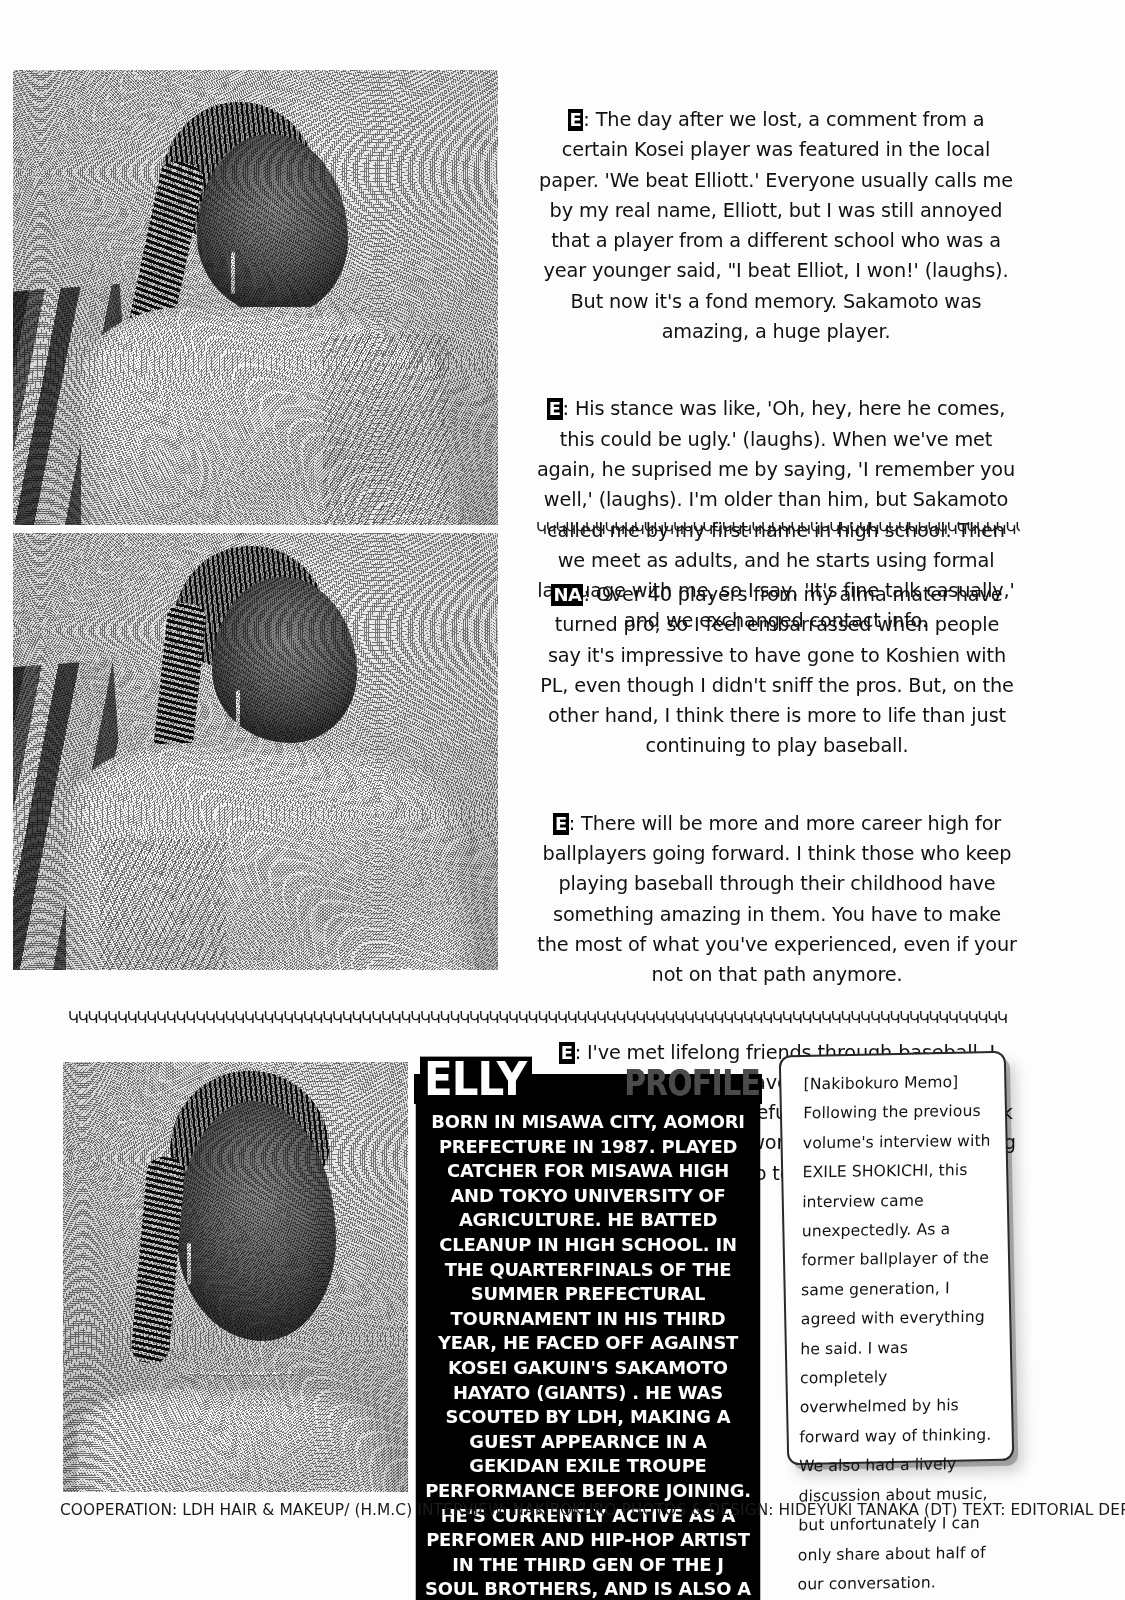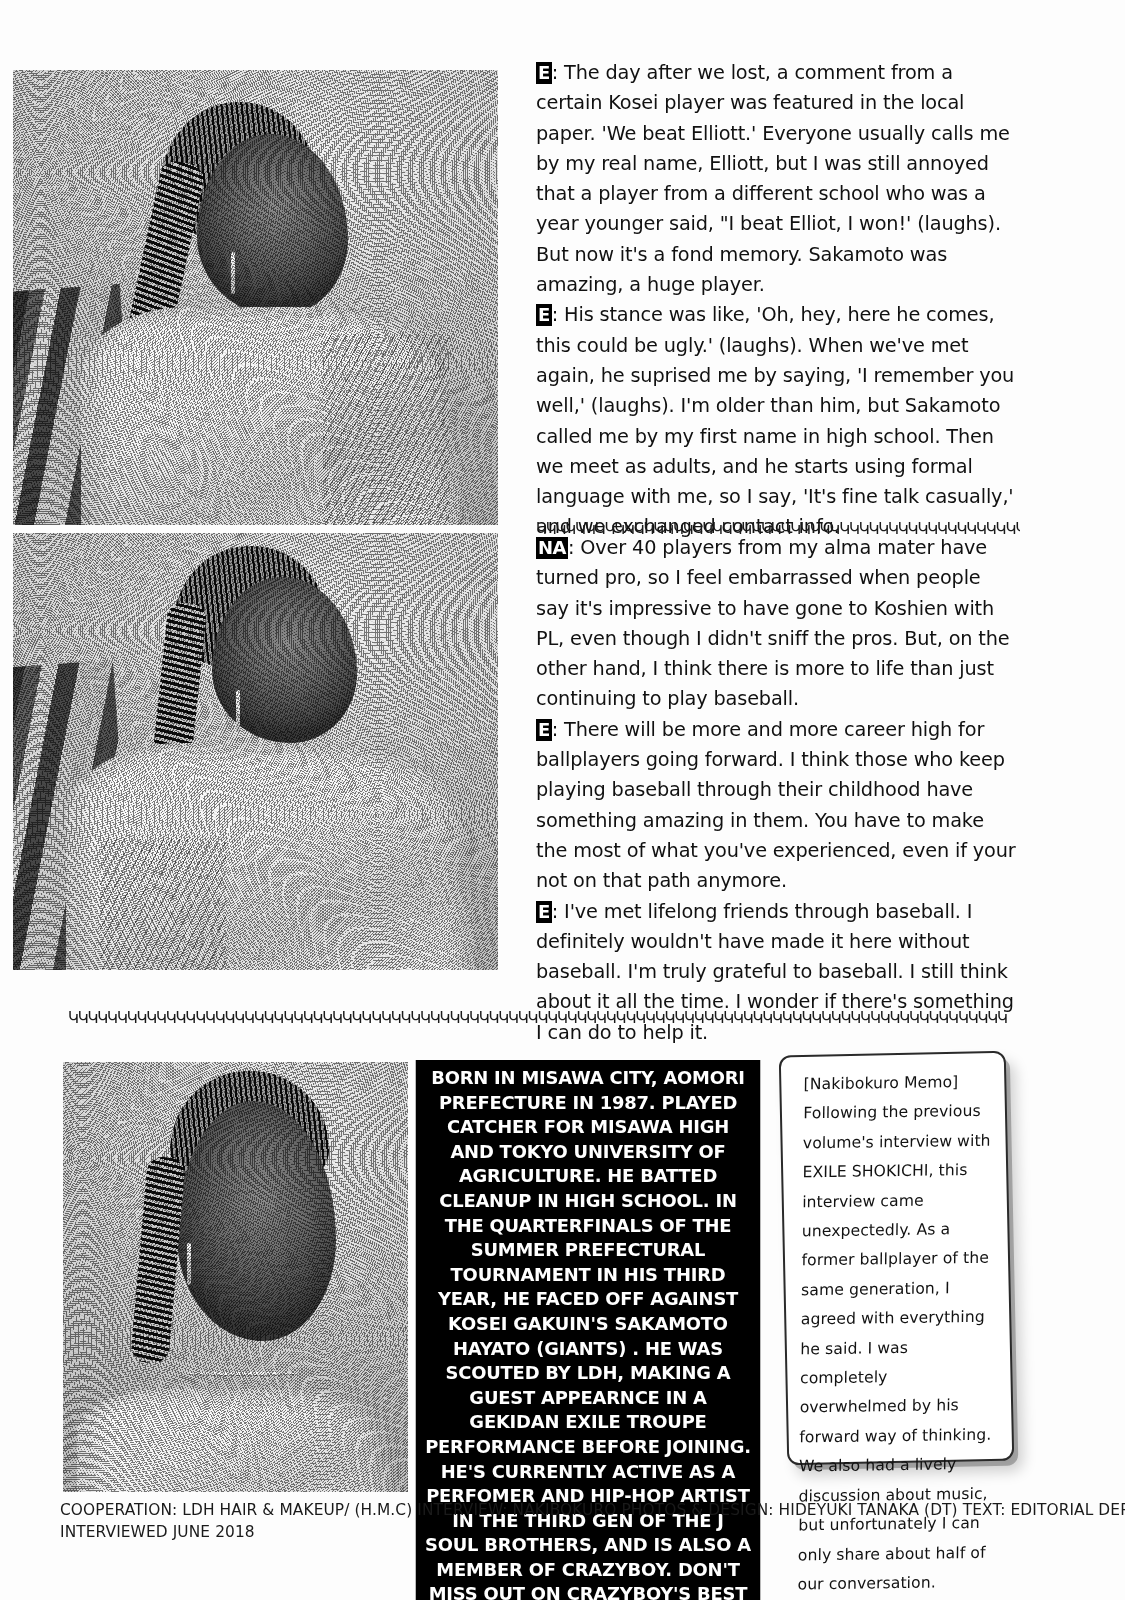--- a/index.html
+++ b/index.html
@@ -113,21 +113,22 @@
     position: absolute;
     left: 536px; top: 58px;
     width: 480px;
   }
   .para {
     font-family: "DejaVu Sans", sans-serif;
     font-size: 19.3px;
     line-height: 30.3px;
     color: #111;
     letter-spacing: -0.15px;
-    text-align: left;
+    text-align: center;
+    margin-top: 47px;
   }
   .spk {
     font-family: "DejaVu Sans", sans-serif;
     font-weight: bold;
     font-size: 18px;
     background: #000;
     color: #fff;
     padding: 0 2px 1px 2px;
     letter-spacing: -0.5px;
   }
@@ -295,25 +296,29 @@
 
 
     <p class="para">
       <span class="spk">E</span><span>: I've met lifelong friends through baseball. I definitely wouldn't have made it here without baseball. I'm truly grateful to baseball. I still think about it all the time. I wonder if there's something I can do to help it.</span>
     </p>
   </div>
 
   <div class="stitch" id="wide-stitch">ԿԿԿԿԿԿԿԿԿԿԿԿԿԿԿԿԿԿԿԿԿԿԿԿԿԿԿԿԿԿԿԿԿԿԿԿԿԿԿԿԿԿԿԿԿԿԿԿԿԿԿԿԿԿԿԿԿԿԿԿԿԿԿԿԿԿԿԿԿԿԿԿԿԿԿԿԿԿԿԿԿԿԿԿԿԿԿԿԿԿԿԿԿԿԿԿԿԿԿԿԿԿԿԿԿԿԿԿԿԿԿԿԿԿԿԿԿԿԿԿԿԿԿԿԿԿ</div>
 
   <div id="profile-wrap">
+    <div id="profile-heads">
+      <div id="elly-bar"></div>
+      <div id="elly-word">ELLY</div>
+      <div id="profile-word">PROFILE</div>
+    </div>
     <div id="profile-body">BORN IN MISAWA CITY, AOMORI PREFECTURE IN 1987. PLAYED CATCHER FOR MISAWA HIGH AND TOKYO UNIVERSITY OF AGRICULTURE. HE BATTED CLEANUP IN HIGH SCHOOL. IN THE QUARTERFINALS OF THE SUMMER PREFECTURAL TOURNAMENT IN HIS THIRD YEAR, HE FACED OFF AGAINST KOSEI GAKUIN'S SAKAMOTO HAYATO (GIANTS) . HE WAS SCOUTED BY LDH, MAKING A GUEST APPEARNCE IN A GEKIDAN EXILE TROUPE PERFORMANCE BEFORE JOINING. HE'S CURRENTLY ACTIVE AS A PERFOMER AND HIP-HOP ARTIST IN THE THIRD GEN OF THE J SOUL BROTHERS, AND IS ALSO A MEMBER OF CRAZYBOY. DON'T MISS OUT ON CRAZYBOY'S BEST ALBUM, "NEOTOKYO FOREVER".</div>
   </div>
 
   <div id="memo">
     <div id="memo-text">[Nakibokuro Memo] Following the previous volume's interview with EXILE SHOKICHI, this interview came unexpectedly. As a former ballplayer of the same generation, I agreed with everything he said. I was completely overwhelmed by his forward way of thinking. We also had a lively discussion about music, but unfortunately I can only share about half of our conversation.</div>
   </div>
 
   <div id="credits">
     <div>COOPERATION: LDH HAIR &amp; MAKEUP/ (H.M.C) INTERVIEW: NAKIBOKURO PHOTOS &amp; DESIGN: HIDEYUKI TANAKA (DT) TEXT: EDITORIAL DEPARTMENT</div>
-    <div>INTERVIEWED JUNE 2018</div>
   </div>
 
 </div>
 
 </body></html>

